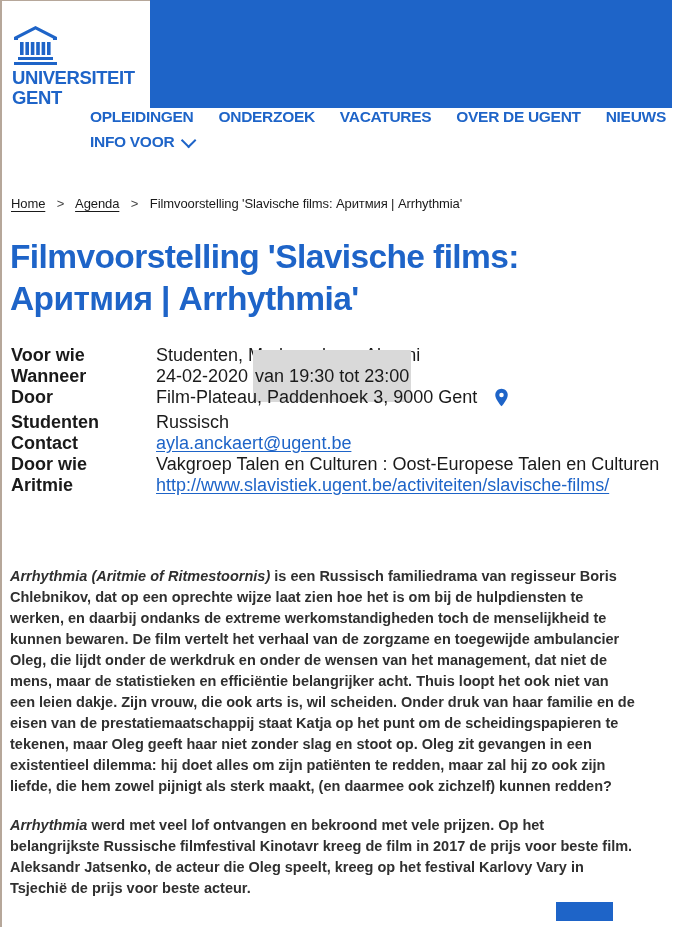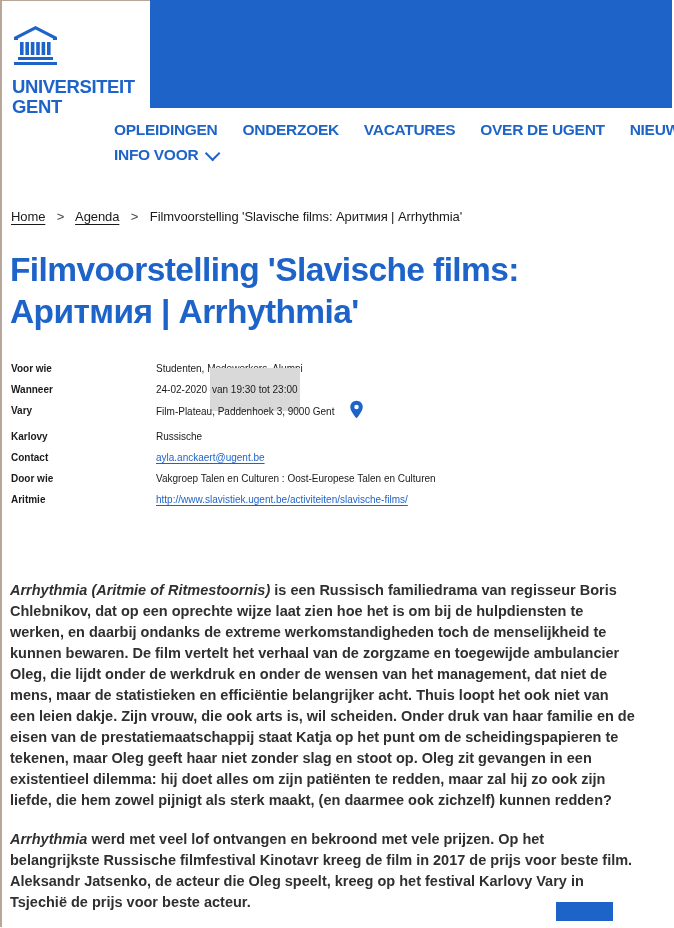--- a/index.html
+++ b/index.html
@@ -27,29 +27,29 @@
   }
   
   .header{position:relative;height:107px;}
   .header-blue{
     position:absolute;left:148px;top:-1px;right:-0px;height:108px;
     background:var(--blue);
   }
   .logo{position:absolute;left:10px;top:25px;cursor:pointer;}
   .logo svg{display:block;}
   .logo-text{
-    margin-top:12px;
+    margin-top:3px;
     color:var(--blue);
     font-weight:bold;
     font-size:18.5px;
     line-height:20px;
     letter-spacing:-0.4px;
   }
   
-  .nav{margin-left:112px;padding-top:13px;}
+  .nav{margin-left:88px;padding-top:0;}
   .nav-row1{display:flex;gap:25px;}
   .nav-item{
     color:var(--blue);
     font-weight:bold;
     font-size:15.5px;
     letter-spacing:-0.3px;
     line-height:18px;
     cursor:pointer;
     white-space:nowrap;
   }
@@ -78,21 +78,21 @@
   
   .title{
     margin:25px 0 8px 8px;
     color:var(--blue);
     font-weight:bold;
     font-size:33.5px;
     line-height:42px;
     letter-spacing:-0.6px;
   }
   
-  .details{margin:25px 0 0 9px;font-size:10px;}
+  .details{margin:25px 0 0 9px;font-size:18px;}
   .drow{display:flex;line-height:21px;}
   .dlabel{width:109px;font-weight:bold;color:var(--dark);flex-shrink:0;}
   .dval{color:var(--dark);margin-left:36px;}
   .dval mark{background:var(--hl);color:var(--dark);padding:16px 2px;}
   .link{color:var(--blue);text-decoration:underline;text-underline-offset:2px;cursor:pointer;}
   .pin{vertical-align:-4px;margin-left:12px;cursor:pointer;}
   
   .article{margin:70px 0 0 8px;width:626px;font-size:14.5px;line-height:21px;color:#303030;}
   .article p{margin:0 0 18px 0;font-weight:bold;}
   .article em{font-style:italic;}
@@ -165,33 +165,33 @@
       <div class="dval">Studenten, Medewerkers, Alumni</div>
     </div>
     <div class="drow">
       <div class="dlabel">Wanneer</div>
       <div class="dval">
         <span>24-02-2020</span>
         <mark>van 19:30 tot 23:00</mark>
       </div>
     </div>
     <div class="drow">
-      <div class="dlabel">Vary</div>
+      <div class="dlabel">Door</div>
       <div class="dval">
         <span>Film-Plateau, Paddenhoek 3, 9000 Gent</span><span class="pin">
           <svg width="15" height="19" viewBox="0 0 24 30">
             <path fill="#1E64C8" d="M12 1C6.5 1 2 5.5 2 11c0 7.4 10 18 10 18s10-10.6 10-18C22 5.5 17.5 1 12 1z"></path>
             <circle fill="#ffffff" cx="12" cy="11" r="3.6"></circle>
           </svg>
         </span>
       </div>
     </div>
     <div class="drow">
-      <div class="dlabel">Karlovy</div>
-      <div class="dval">Russische</div>
+      <div class="dlabel">Studenten</div>
+      <div class="dval">Russisch</div>
     </div>
     <div class="drow">
       <div class="dlabel">Contact</div>
       <div class="dval">
         <span class="link">ayla.anckaert@ugent.be</span>
       </div>
     </div>
     <div class="drow">
       <div class="dlabel">Door wie</div>
       <div class="dval">Vakgroep Talen en Culturen : Oost-Europese Talen en Culturen</div>

